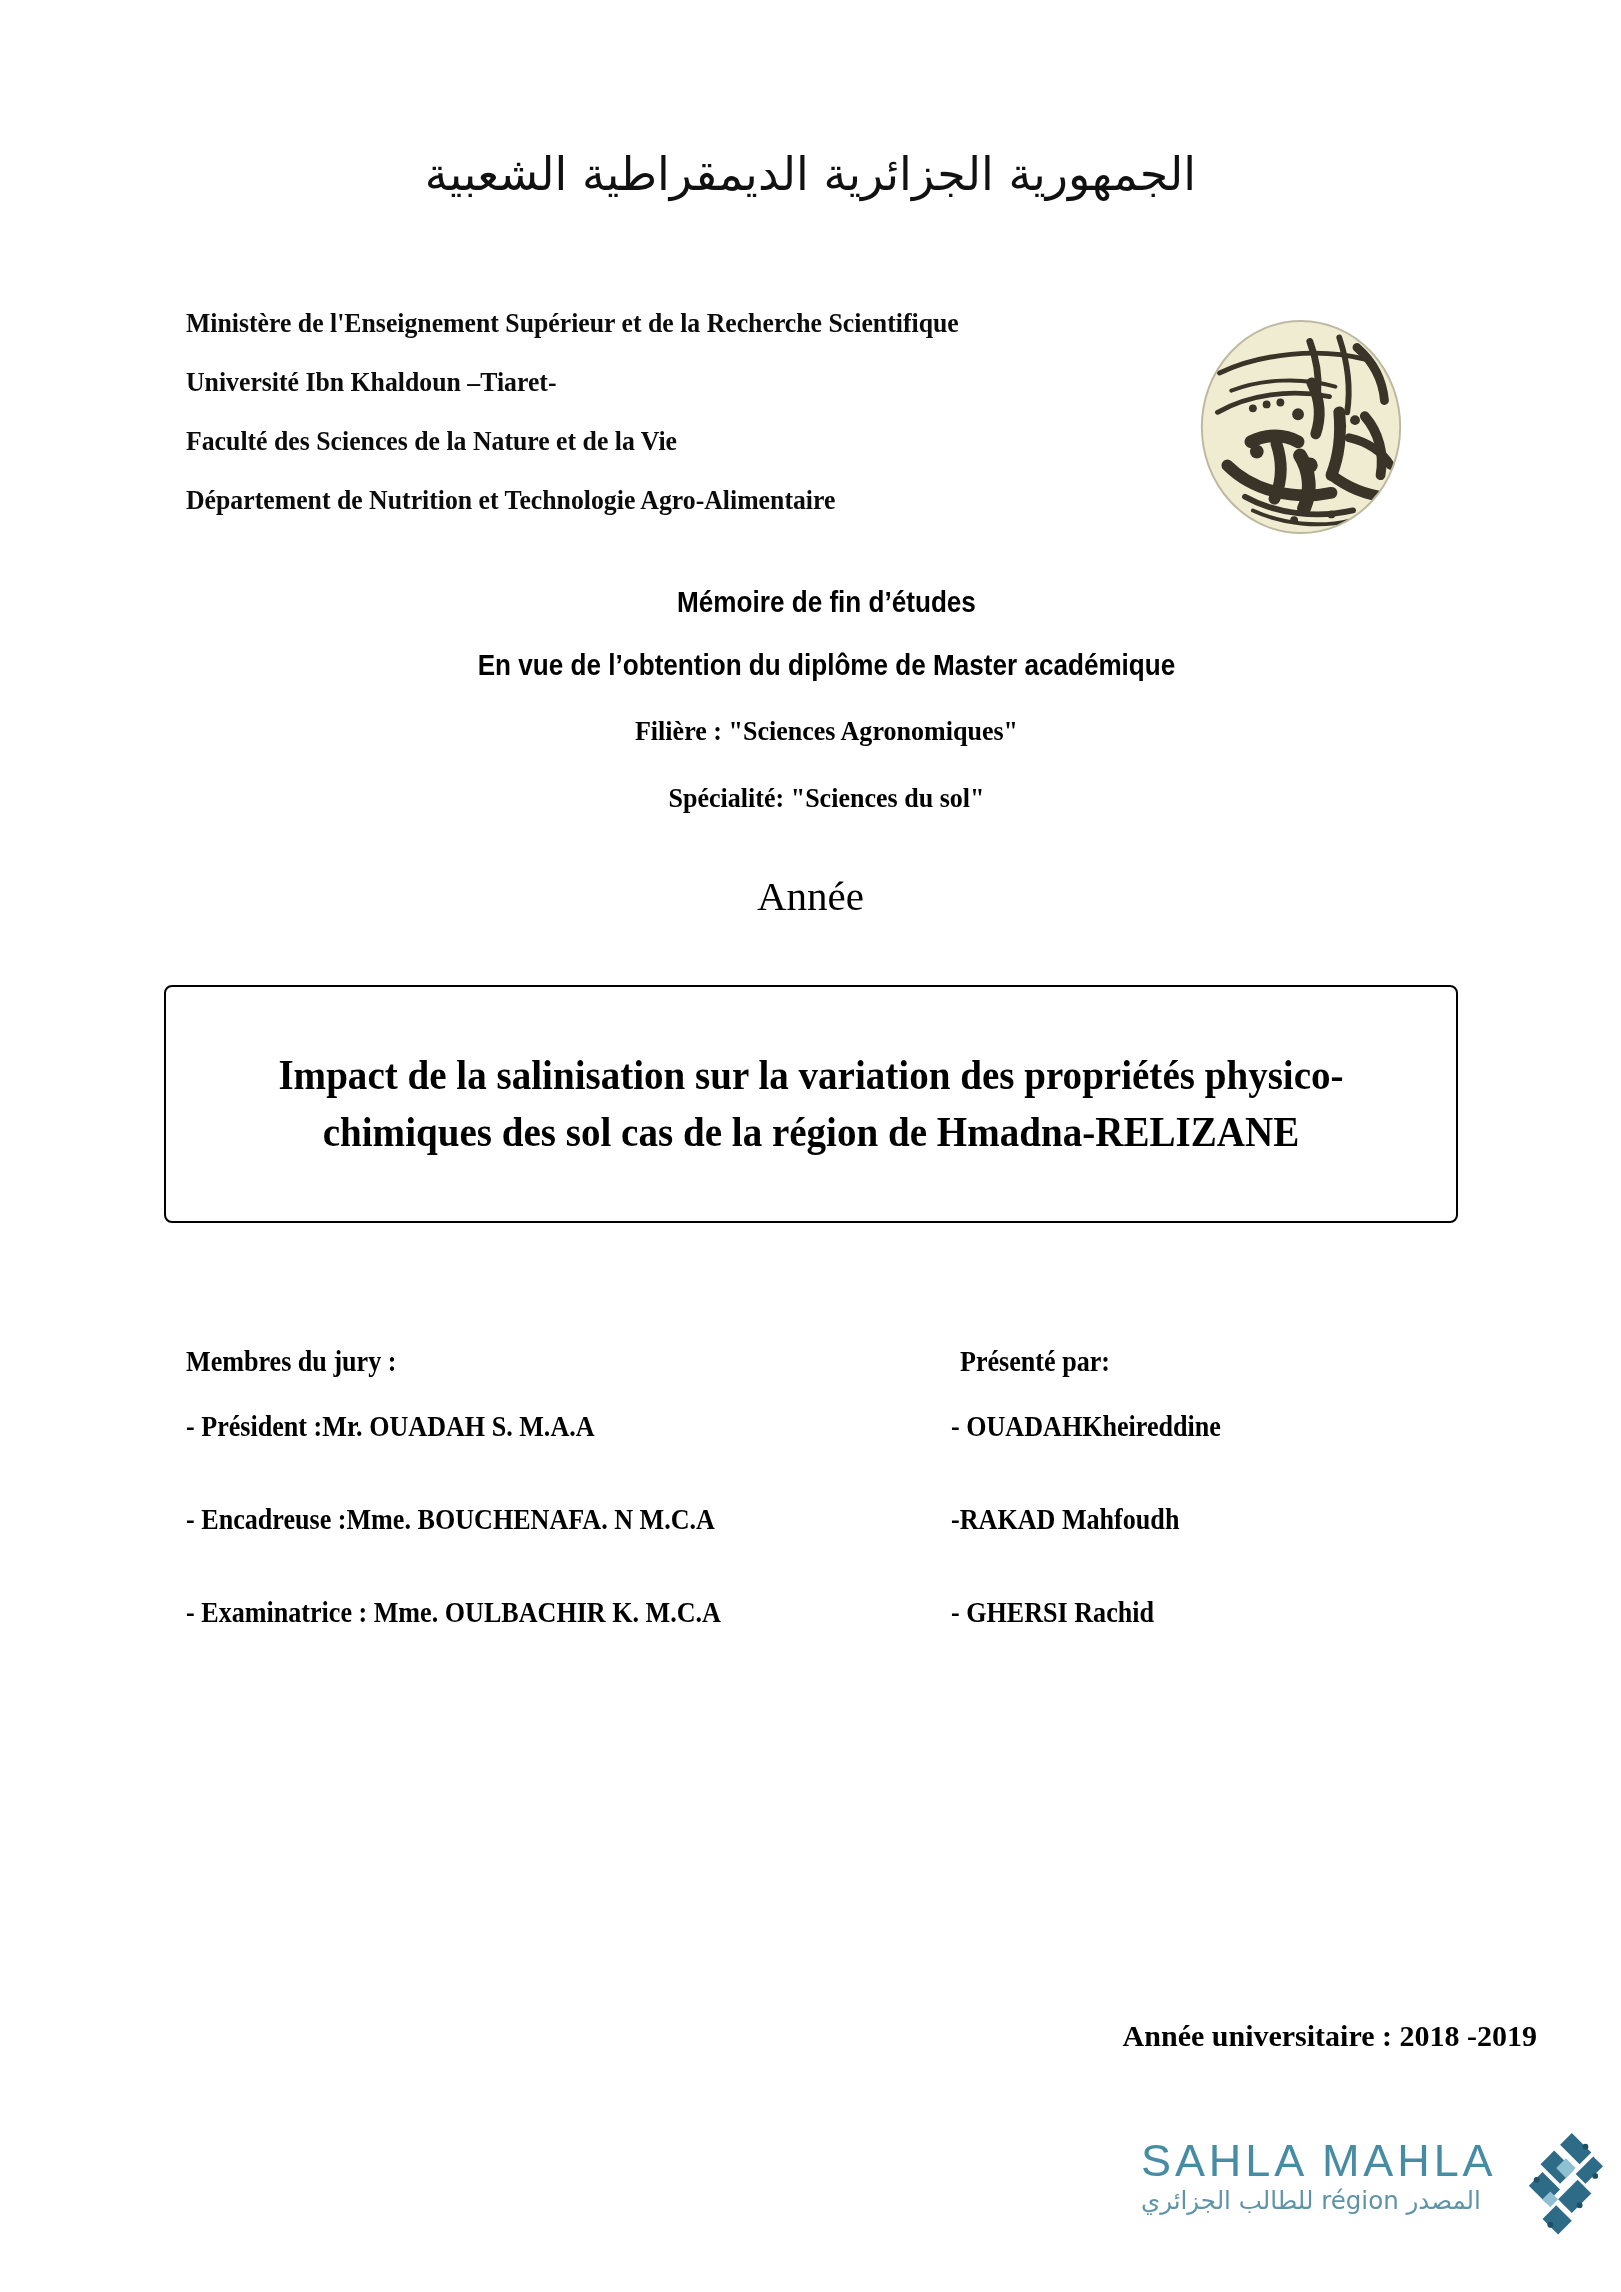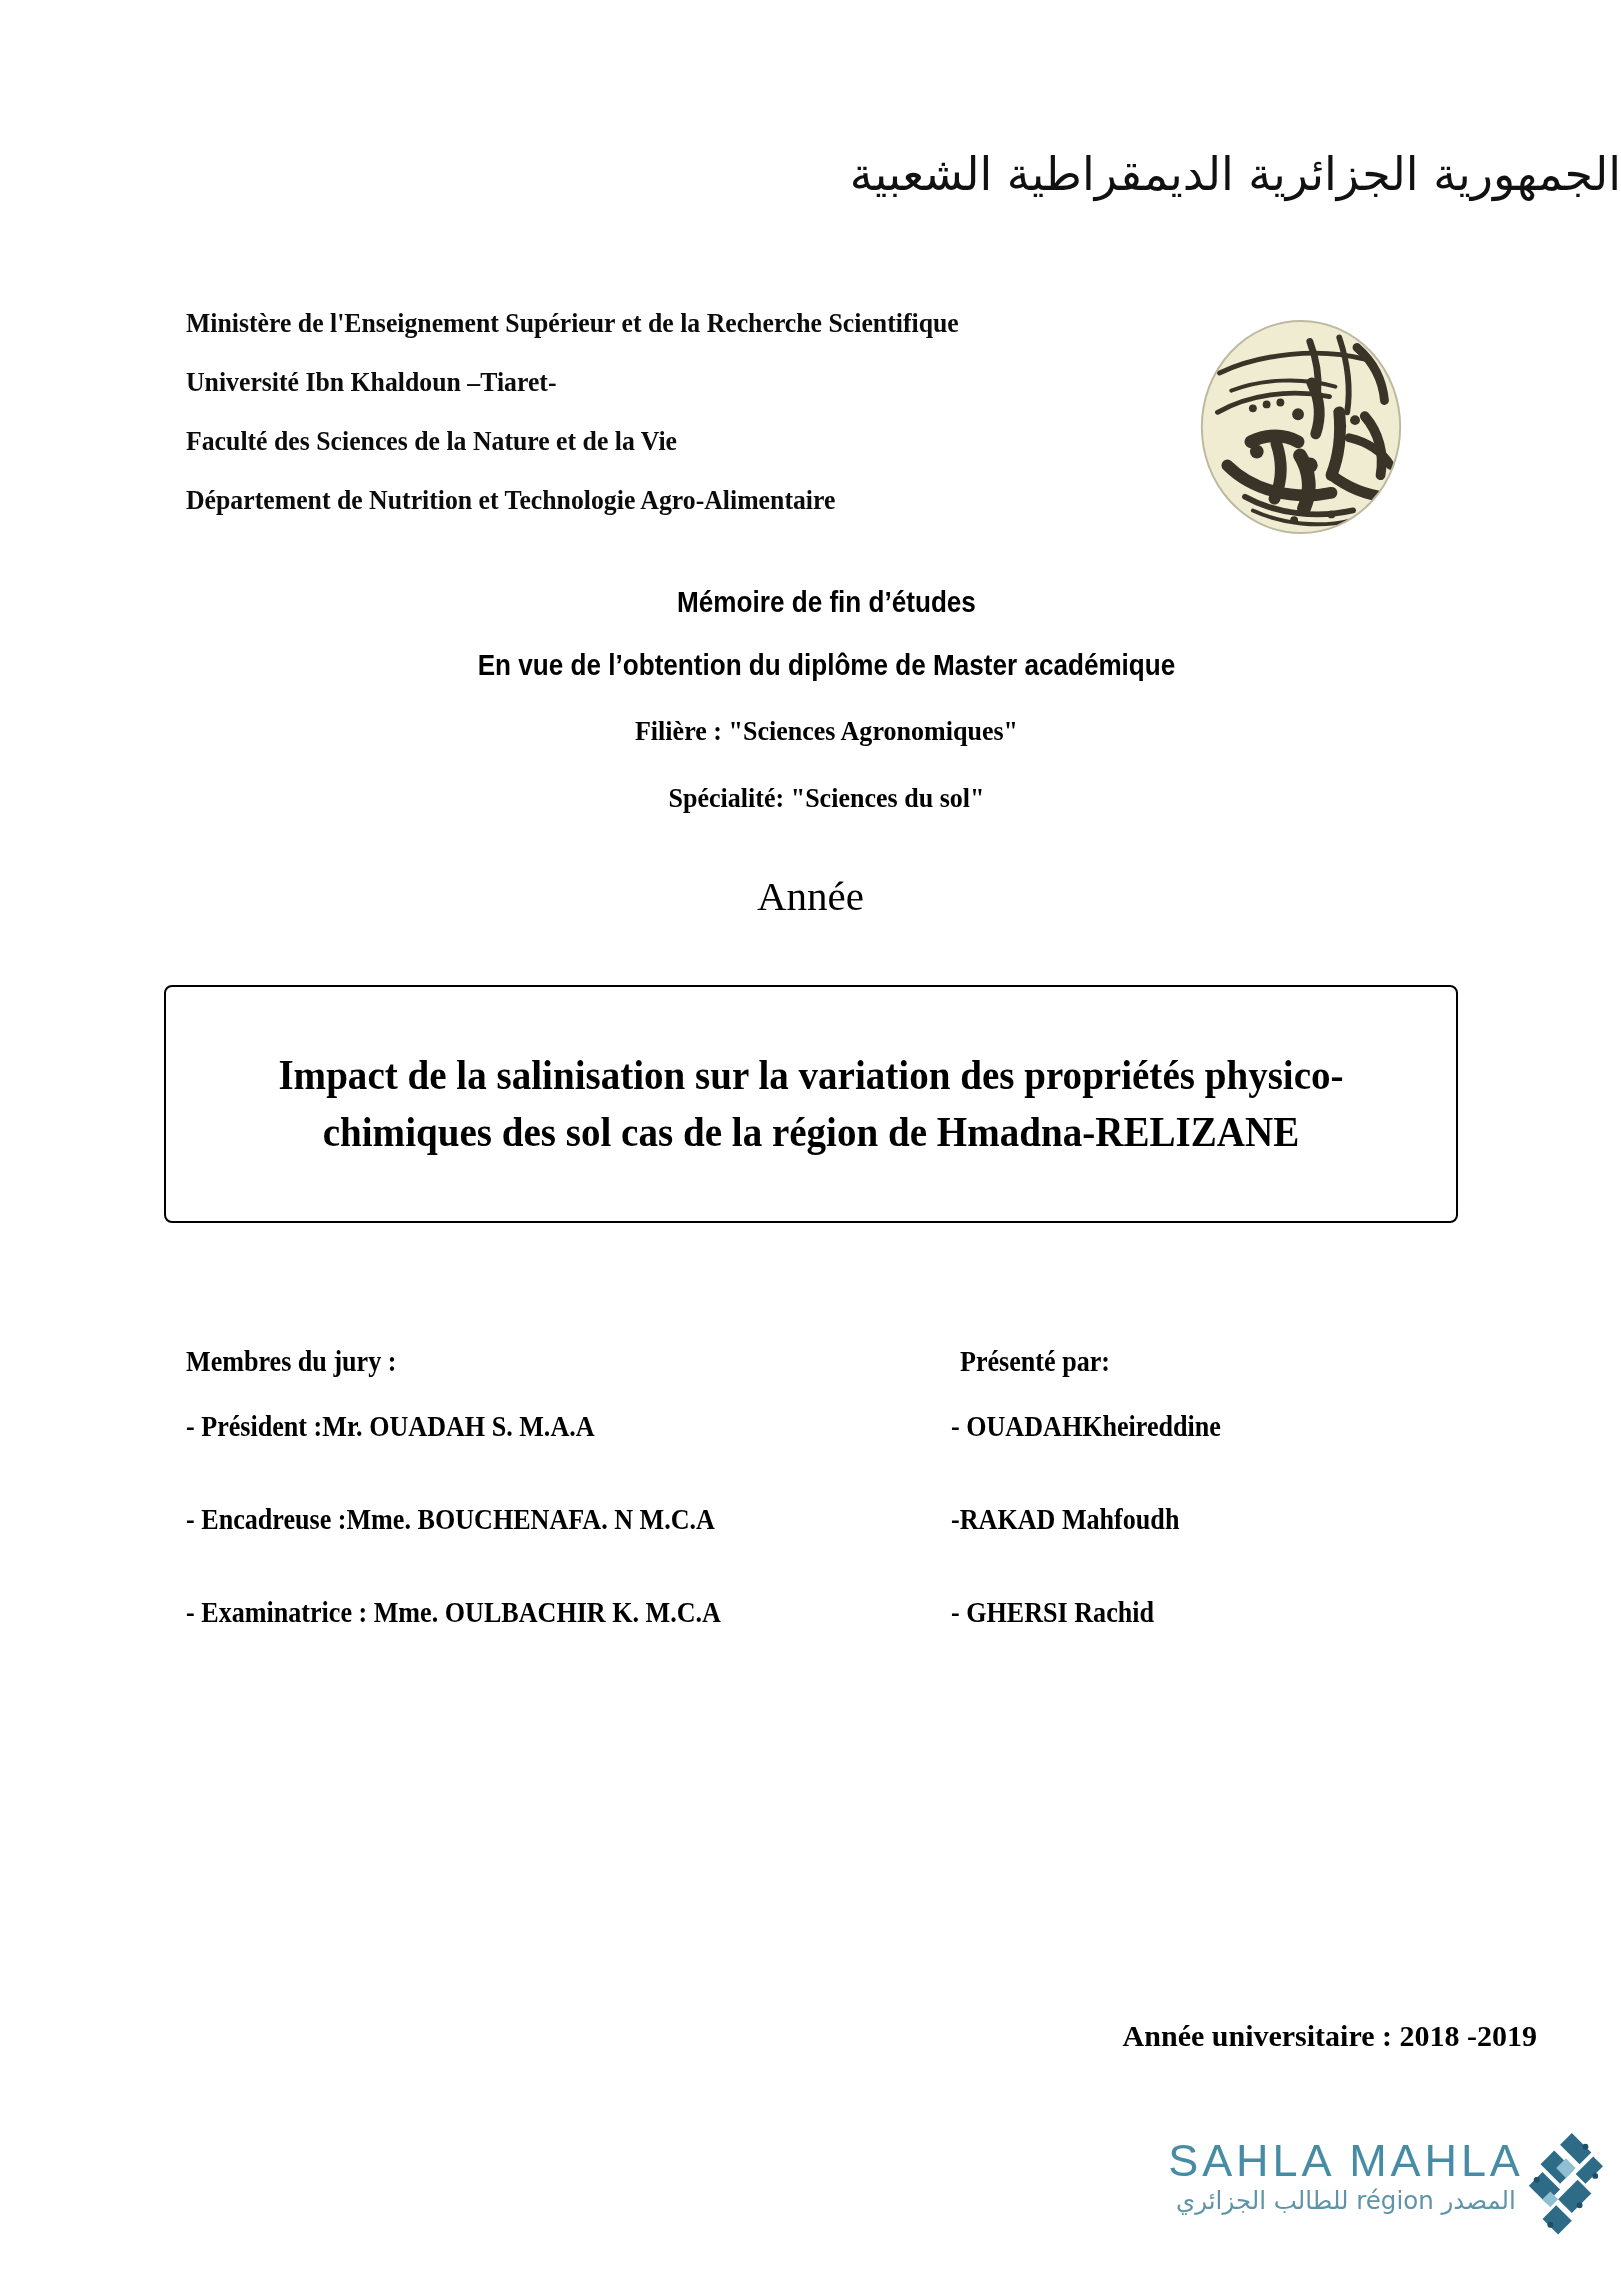--- a/index.html
+++ b/index.html
@@ -18,21 +18,21 @@
     background: #ffffff;
     overflow: hidden;
   }
 
   
   .arabic-header {
     position: absolute;
     left: 0;
     top: 147px;
     width: 1621px;
-    text-align: right;
+    text-align: center;
     font-family: "DejaVu Sans", sans-serif;
     font-size: 46px;
     letter-spacing: 1px;
     color: #111;
     direction: rtl;
     white-space: nowrap;
   }
 
   
   .institution {
@@ -181,24 +181,24 @@
   
   .watermark {
     position: absolute;
     left: 1137px;
     top: 2137px;
     width: 461px;
     height: 127px;
   }
   .watermark .wm-text {
     position: absolute;
-    left: 13px;
+    left: 4px;
     top: 0;
     width: 392px;
-    text-align: center;
+    text-align: left;
   }
   .watermark .wm-latin {
     font-family: "Liberation Sans", sans-serif;
     font-weight: normal;
     font-size: 45px;
     letter-spacing: 3.9px;
     color: #468CA5;
     line-height: 1.05;
   }
   .watermark .wm-arabic {

